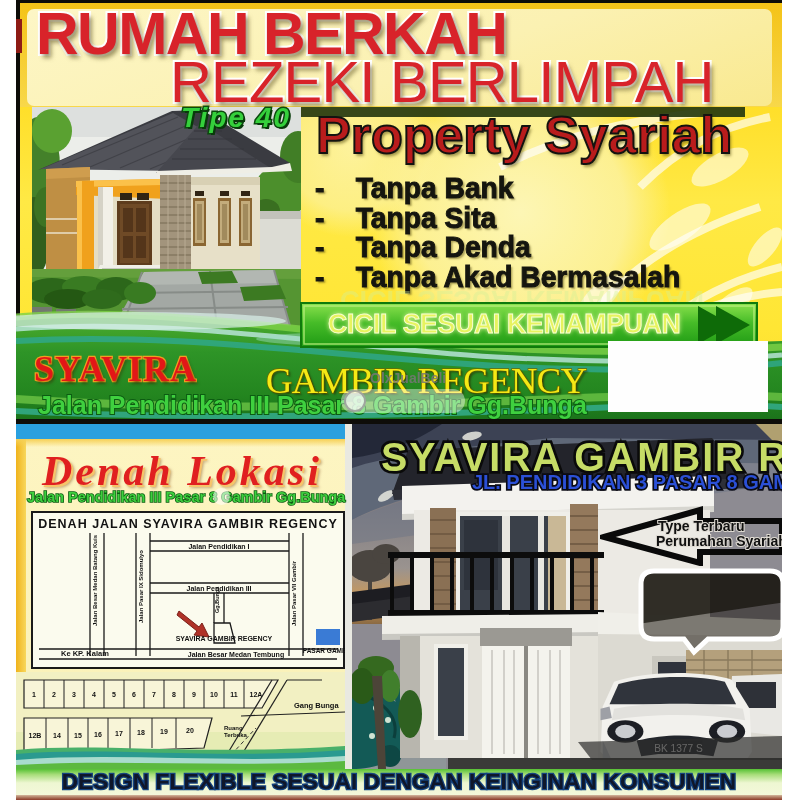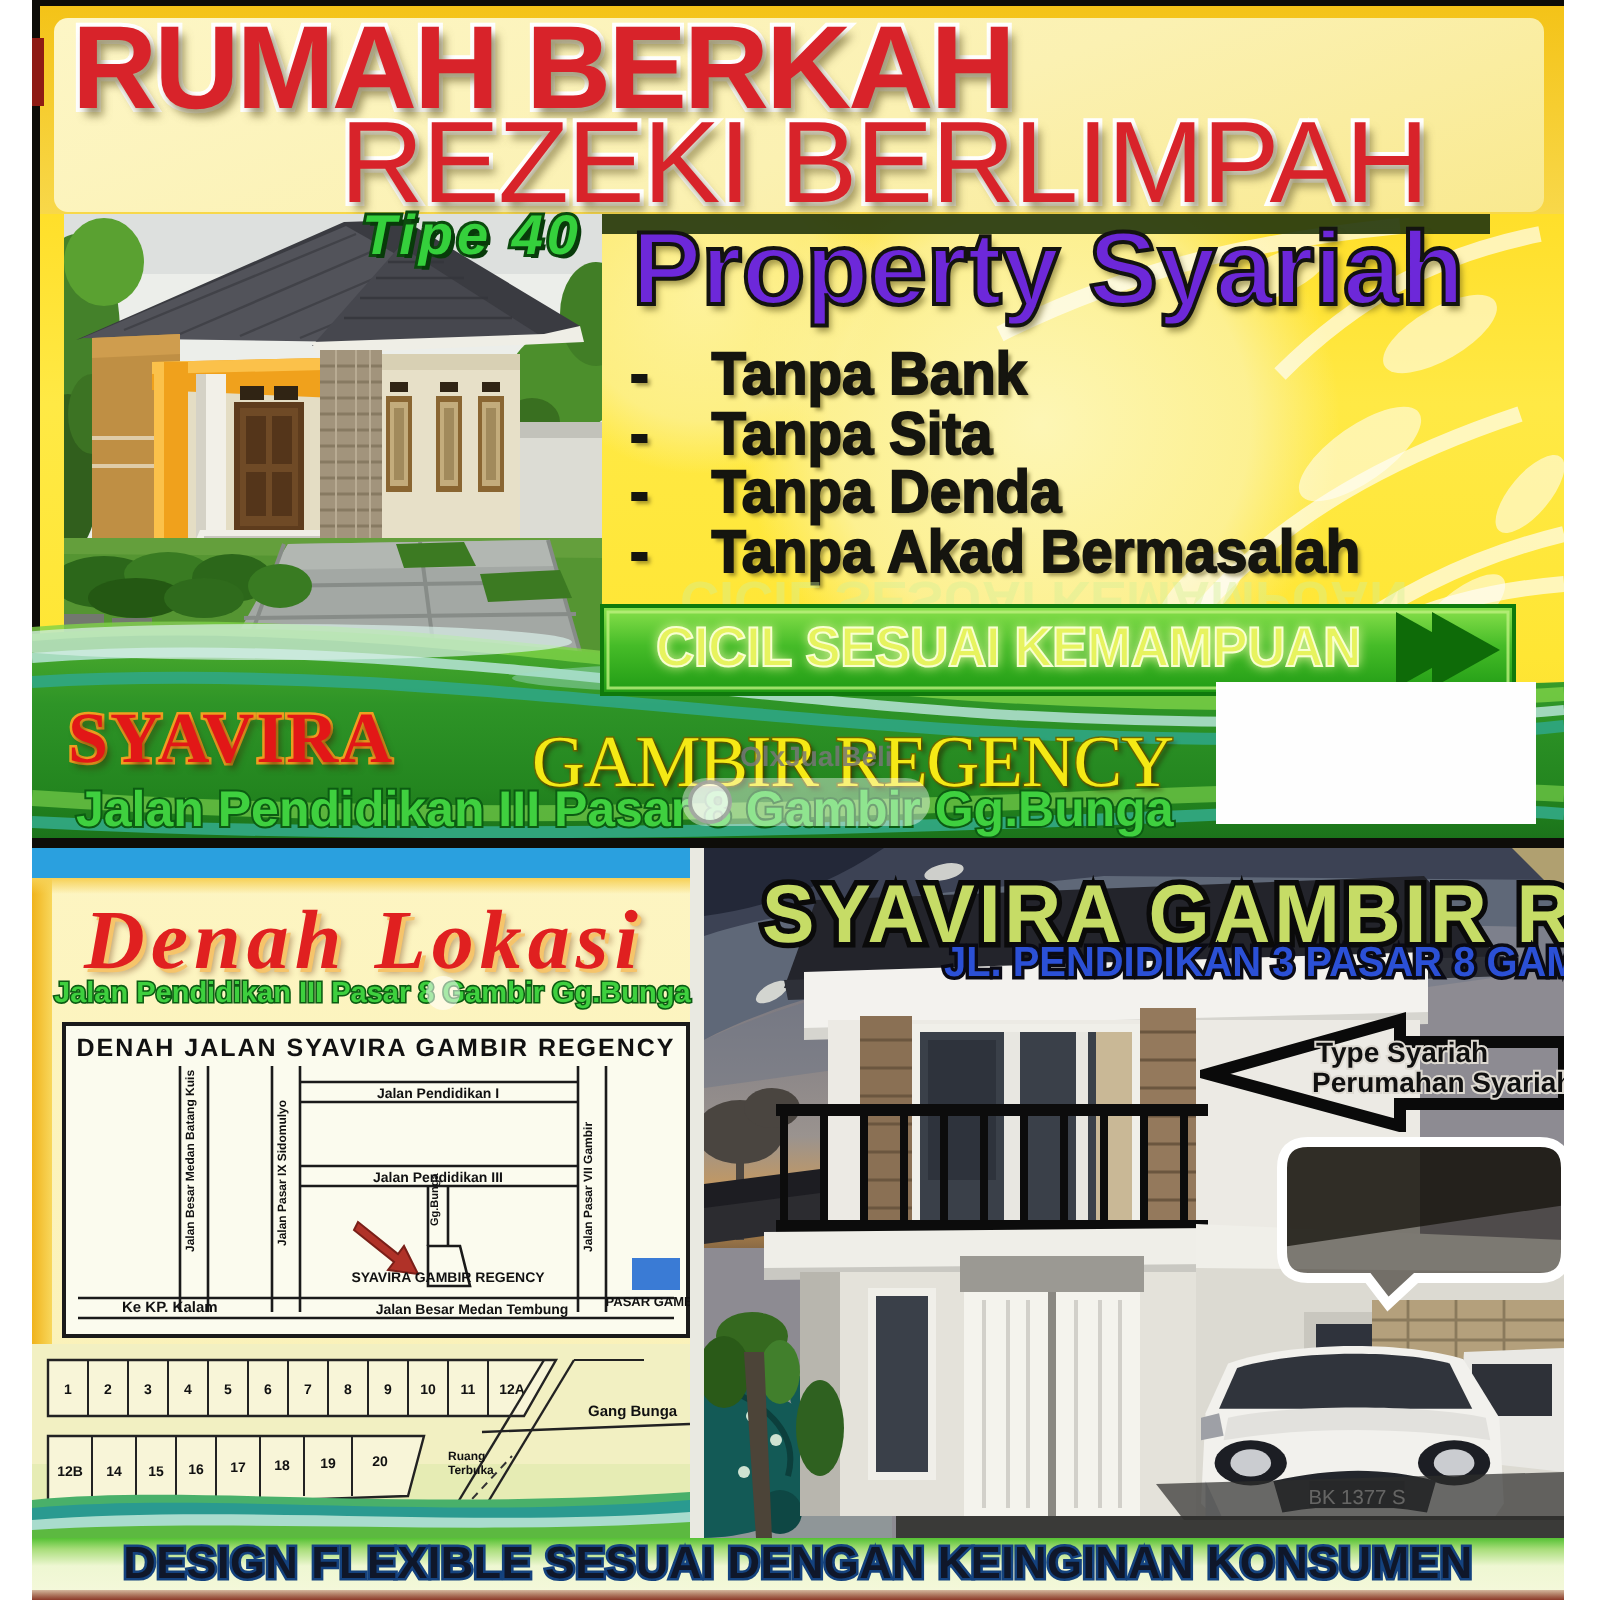--- a/index.html
+++ b/index.html
@@ -205,21 +205,21 @@
   </g>
   <g fill="#5c6159">
     <rect x="12" y="211" width="18" height="7"></rect>
         <rect x="38" y="213" width="18" height="7"></rect>
     <rect x="64" y="215" width="16" height="7"></rect>
   </g>
 </svg>
 
 <div class="abs" style="left:181px;top:102px;width:130px;font-size:28px;font-weight:bold;font-style:italic;letter-spacing:2px;color:#35d03c;-webkit-text-stroke:3px #0c4a0e;paint-order:stroke;text-shadow:2px 2px 0 #083a0a;">Tipe 40</div>
 
-<div class="abs" style="left:316px;top:108px;white-space:nowrap;font-size:52px;line-height:54px;font-weight:bold;color:#6d28d9;-webkit-text-stroke:2px #131310;letter-spacing:0px;text-shadow:2px 3px 3px rgba(90,80,20,.55);">Property Syariah</div>
+<div class="abs" style="left:316px;top:108px;white-space:nowrap;font-size:52px;line-height:54px;font-weight:bold;color:#b91c1c;-webkit-text-stroke:2px #131310;letter-spacing:0px;text-shadow:2px 3px 3px rgba(90,80,20,.55);">Property Syariah</div>
 
 <div class="abs" style="left:315px;top:173px;white-space:nowrap;font-size:30px;line-height:29.5px;font-weight:bold;color:#15150f;-webkit-text-stroke:1px #15150f;transform:scaleX(.94);transform-origin:left;text-shadow:2px 2px 2px rgba(90,80,20,.5);">
   <div>-&nbsp;&nbsp;&nbsp;&nbsp;Tanpa Bank</div>
   <div>-&nbsp;&nbsp;&nbsp;&nbsp;Tanpa Sita</div>
   <div>-&nbsp;&nbsp;&nbsp;&nbsp;Tanpa Denda</div>
   <div>-&nbsp;&nbsp;&nbsp;&nbsp;Tanpa Akad Bermasalah</div>
 </div>
 
 <svg class="abs" style="left:16px;top:295px;" width="766" height="128" viewBox="0 0 766 128">
   <defs>
@@ -590,21 +590,21 @@
   <path d="M96,334 L430,334 L430,345 L96,345 Z" fill="#3a3a38"></path>
   <path d="M226,318 L430,312 L430,336 L240,336 Z" fill="#2e2e2c" opacity=".7"></path>
 </svg>
 
 <div class="abs" style="left:381px;top:434px;white-space:nowrap;font-size:41px;font-weight:bold;letter-spacing:2px;color:#c6dc66;-webkit-text-stroke:5.5px #0a0a0a;paint-order:stroke;transform:scaleX(.96);transform-origin:left;">SYAVIRA GAMBIR R</div>
 <div class="abs" style="left:472px;top:470px;width:330px;font-size:21px;font-weight:bold;letter-spacing:0px;color:#2b50d6;-webkit-text-stroke:3.5px #0a0a14;paint-order:stroke;transform:scaleX(.95);transform-origin:left;white-space:nowrap;">JL. PENDIDIKAN 3 PASAR 8 GAMBI</div>
 
 <svg class="abs" style="left:600px;top:504px;" width="182" height="62" viewBox="0 0 182 62">
   <path d="M4,33 L100,6 L100,17 L182,17 L182,48 L100,48 L100,59 Z" fill="none" stroke="#0a0a0a" stroke-width="6"></path>
 </svg>
-<div class="abs" style="left:658px;top:518px;font-size:14px;font-weight:bold;color:#101010;-webkit-text-stroke:2px #dedad2;paint-order:stroke;white-space:nowrap;">Type Syariah</div>
+<div class="abs" style="left:658px;top:518px;font-size:14px;font-weight:bold;color:#101010;-webkit-text-stroke:2px #dedad2;paint-order:stroke;white-space:nowrap;">Type Terbaru</div>
 <div class="abs" style="left:656px;top:533px;font-size:14px;font-weight:bold;color:#101010;-webkit-text-stroke:2px #dedad2;paint-order:stroke;white-space:nowrap;">Perumahan Syariah</div>
 
 <svg class="abs" style="left:638px;top:568px;" width="148" height="88" viewBox="0 0 148 88">
   <defs>
         <clipPath id="tbclip">
           <path d="M16,3 L132,3 Q145,3 145,16 L145,58 Q145,71 132,71 L70,71 L56,84 L46,71 L16,71 Q3,71 3,58 L3,16 Q3,3 16,3 Z"></path>
         </clipPath>
       </defs>
   <path d="M16,3 L132,3 Q145,3 145,16 L145,58 Q145,71 132,71 L70,71 L56,84 L46,71 L16,71 Q3,71 3,58 L3,16 Q3,3 16,3 Z" fill="rgba(30,24,16,.55)"></path>
   <g clip-path="url(#tbclip)">

